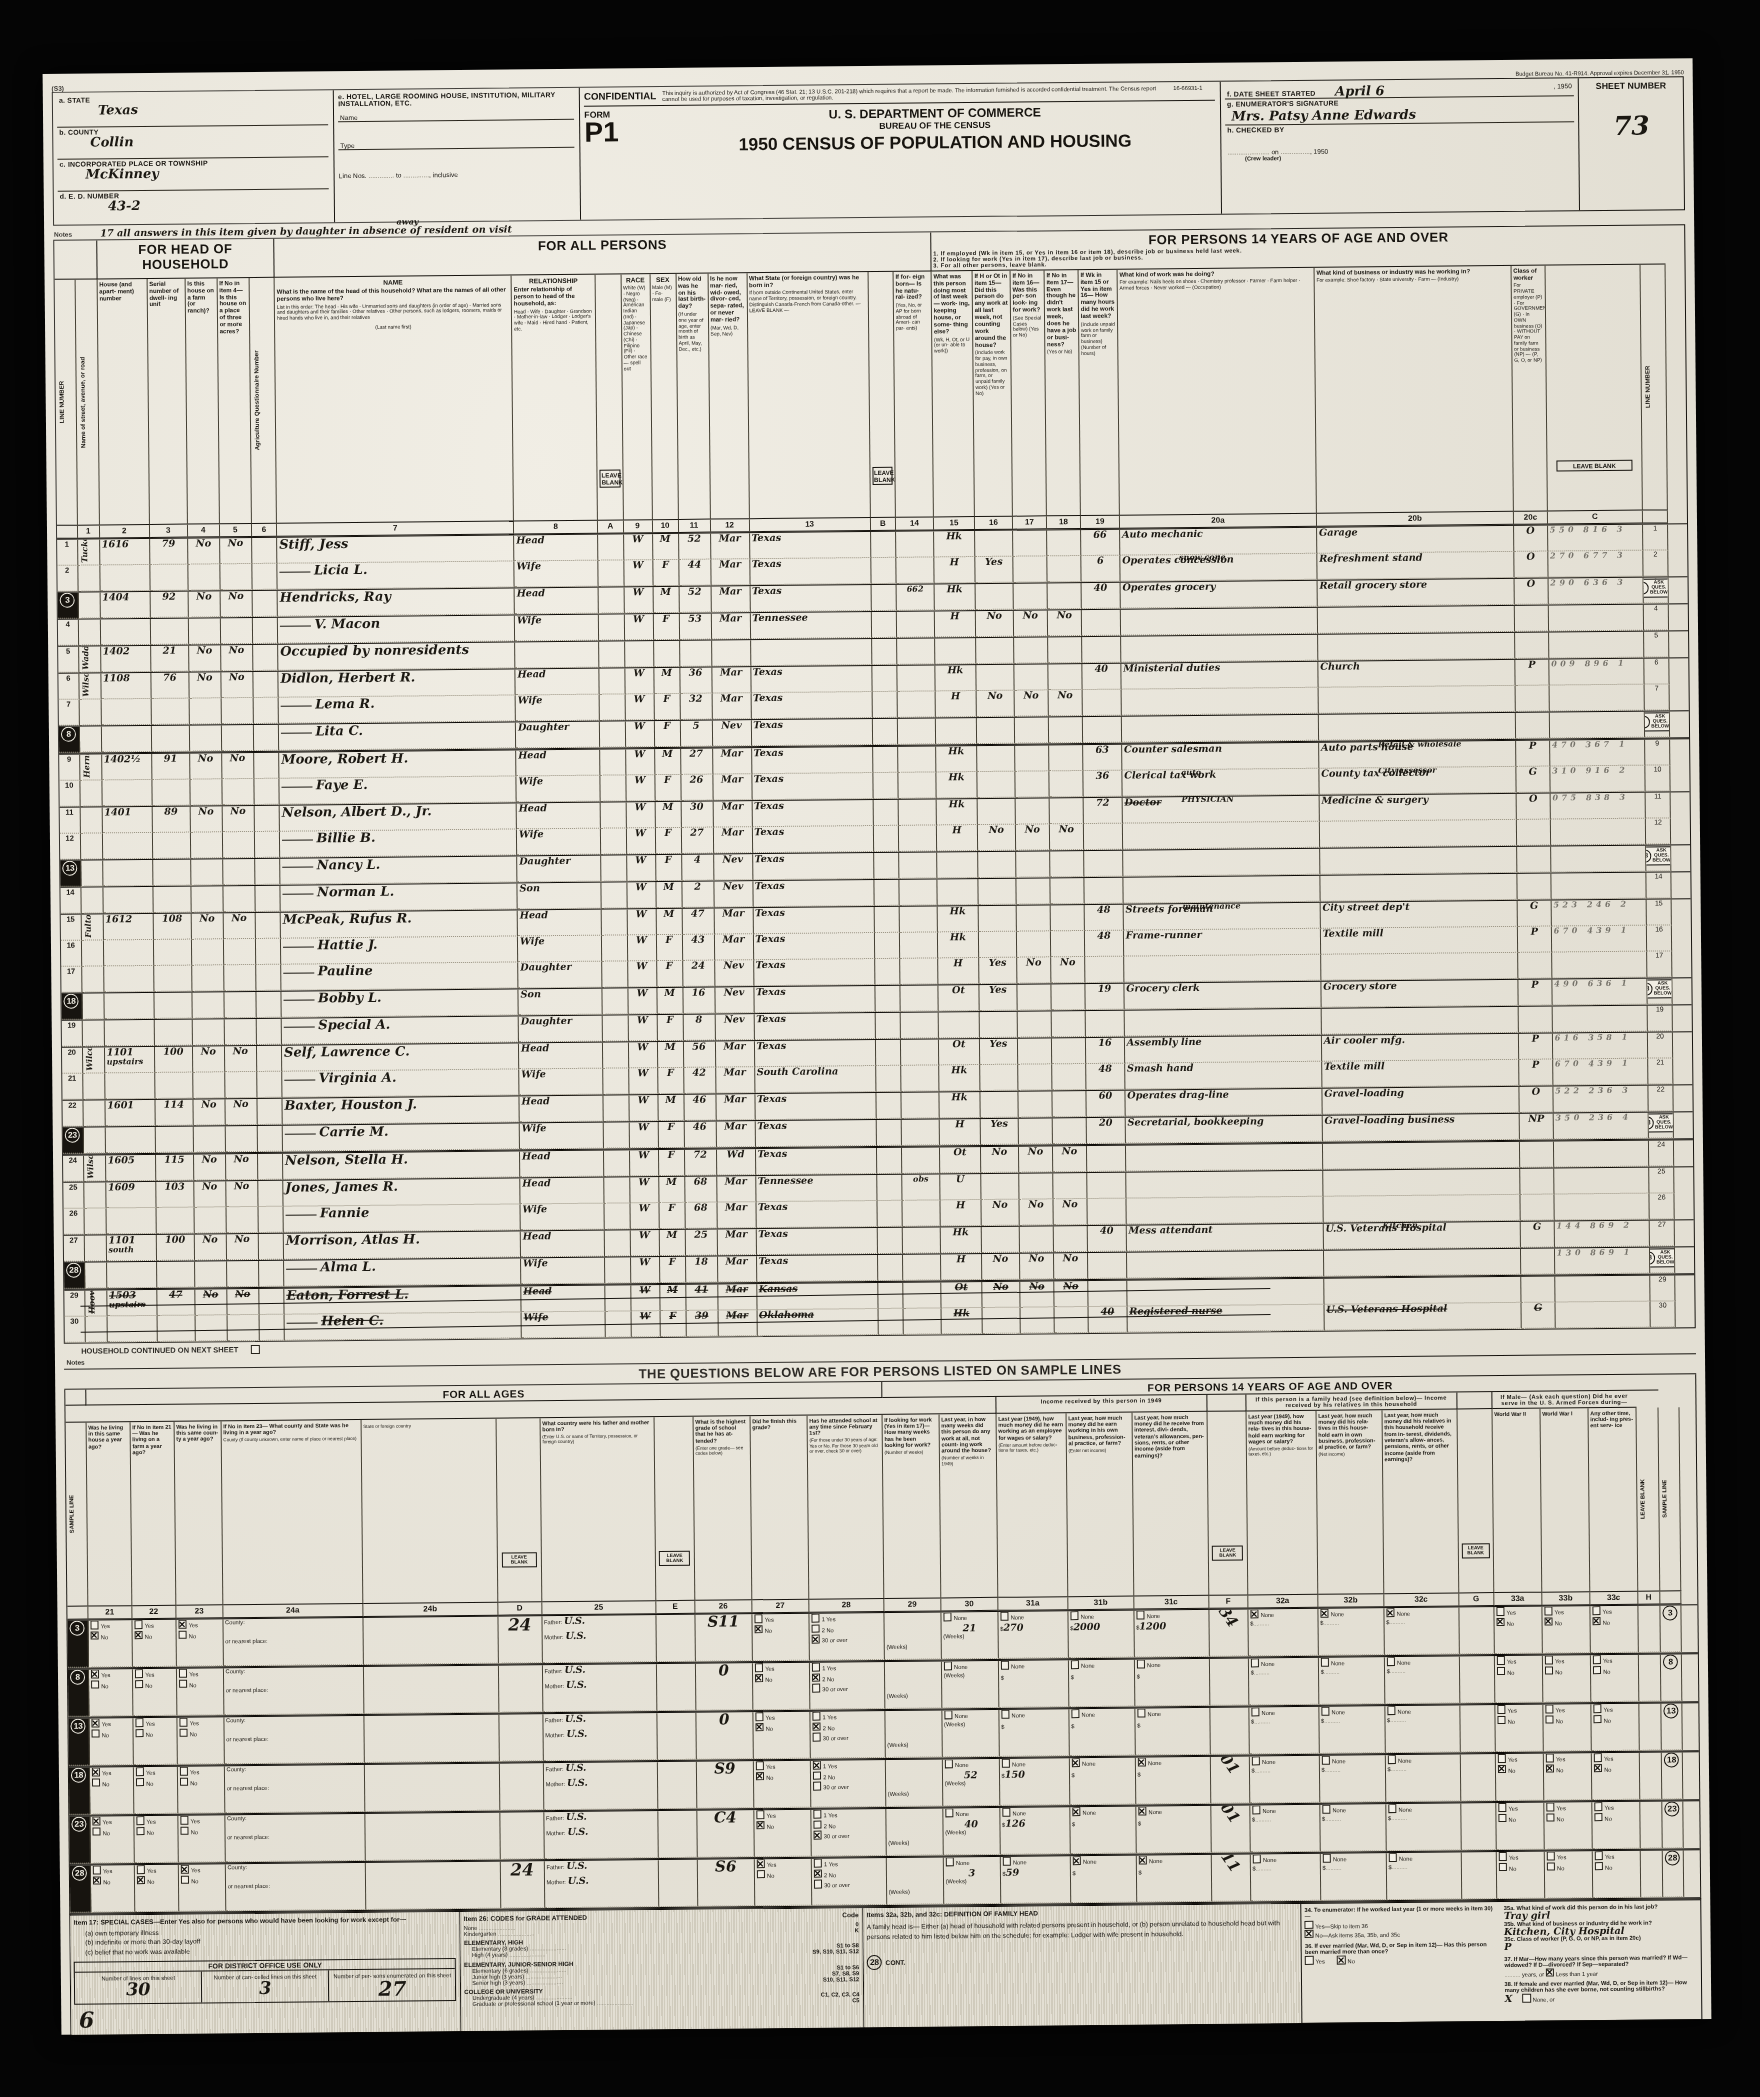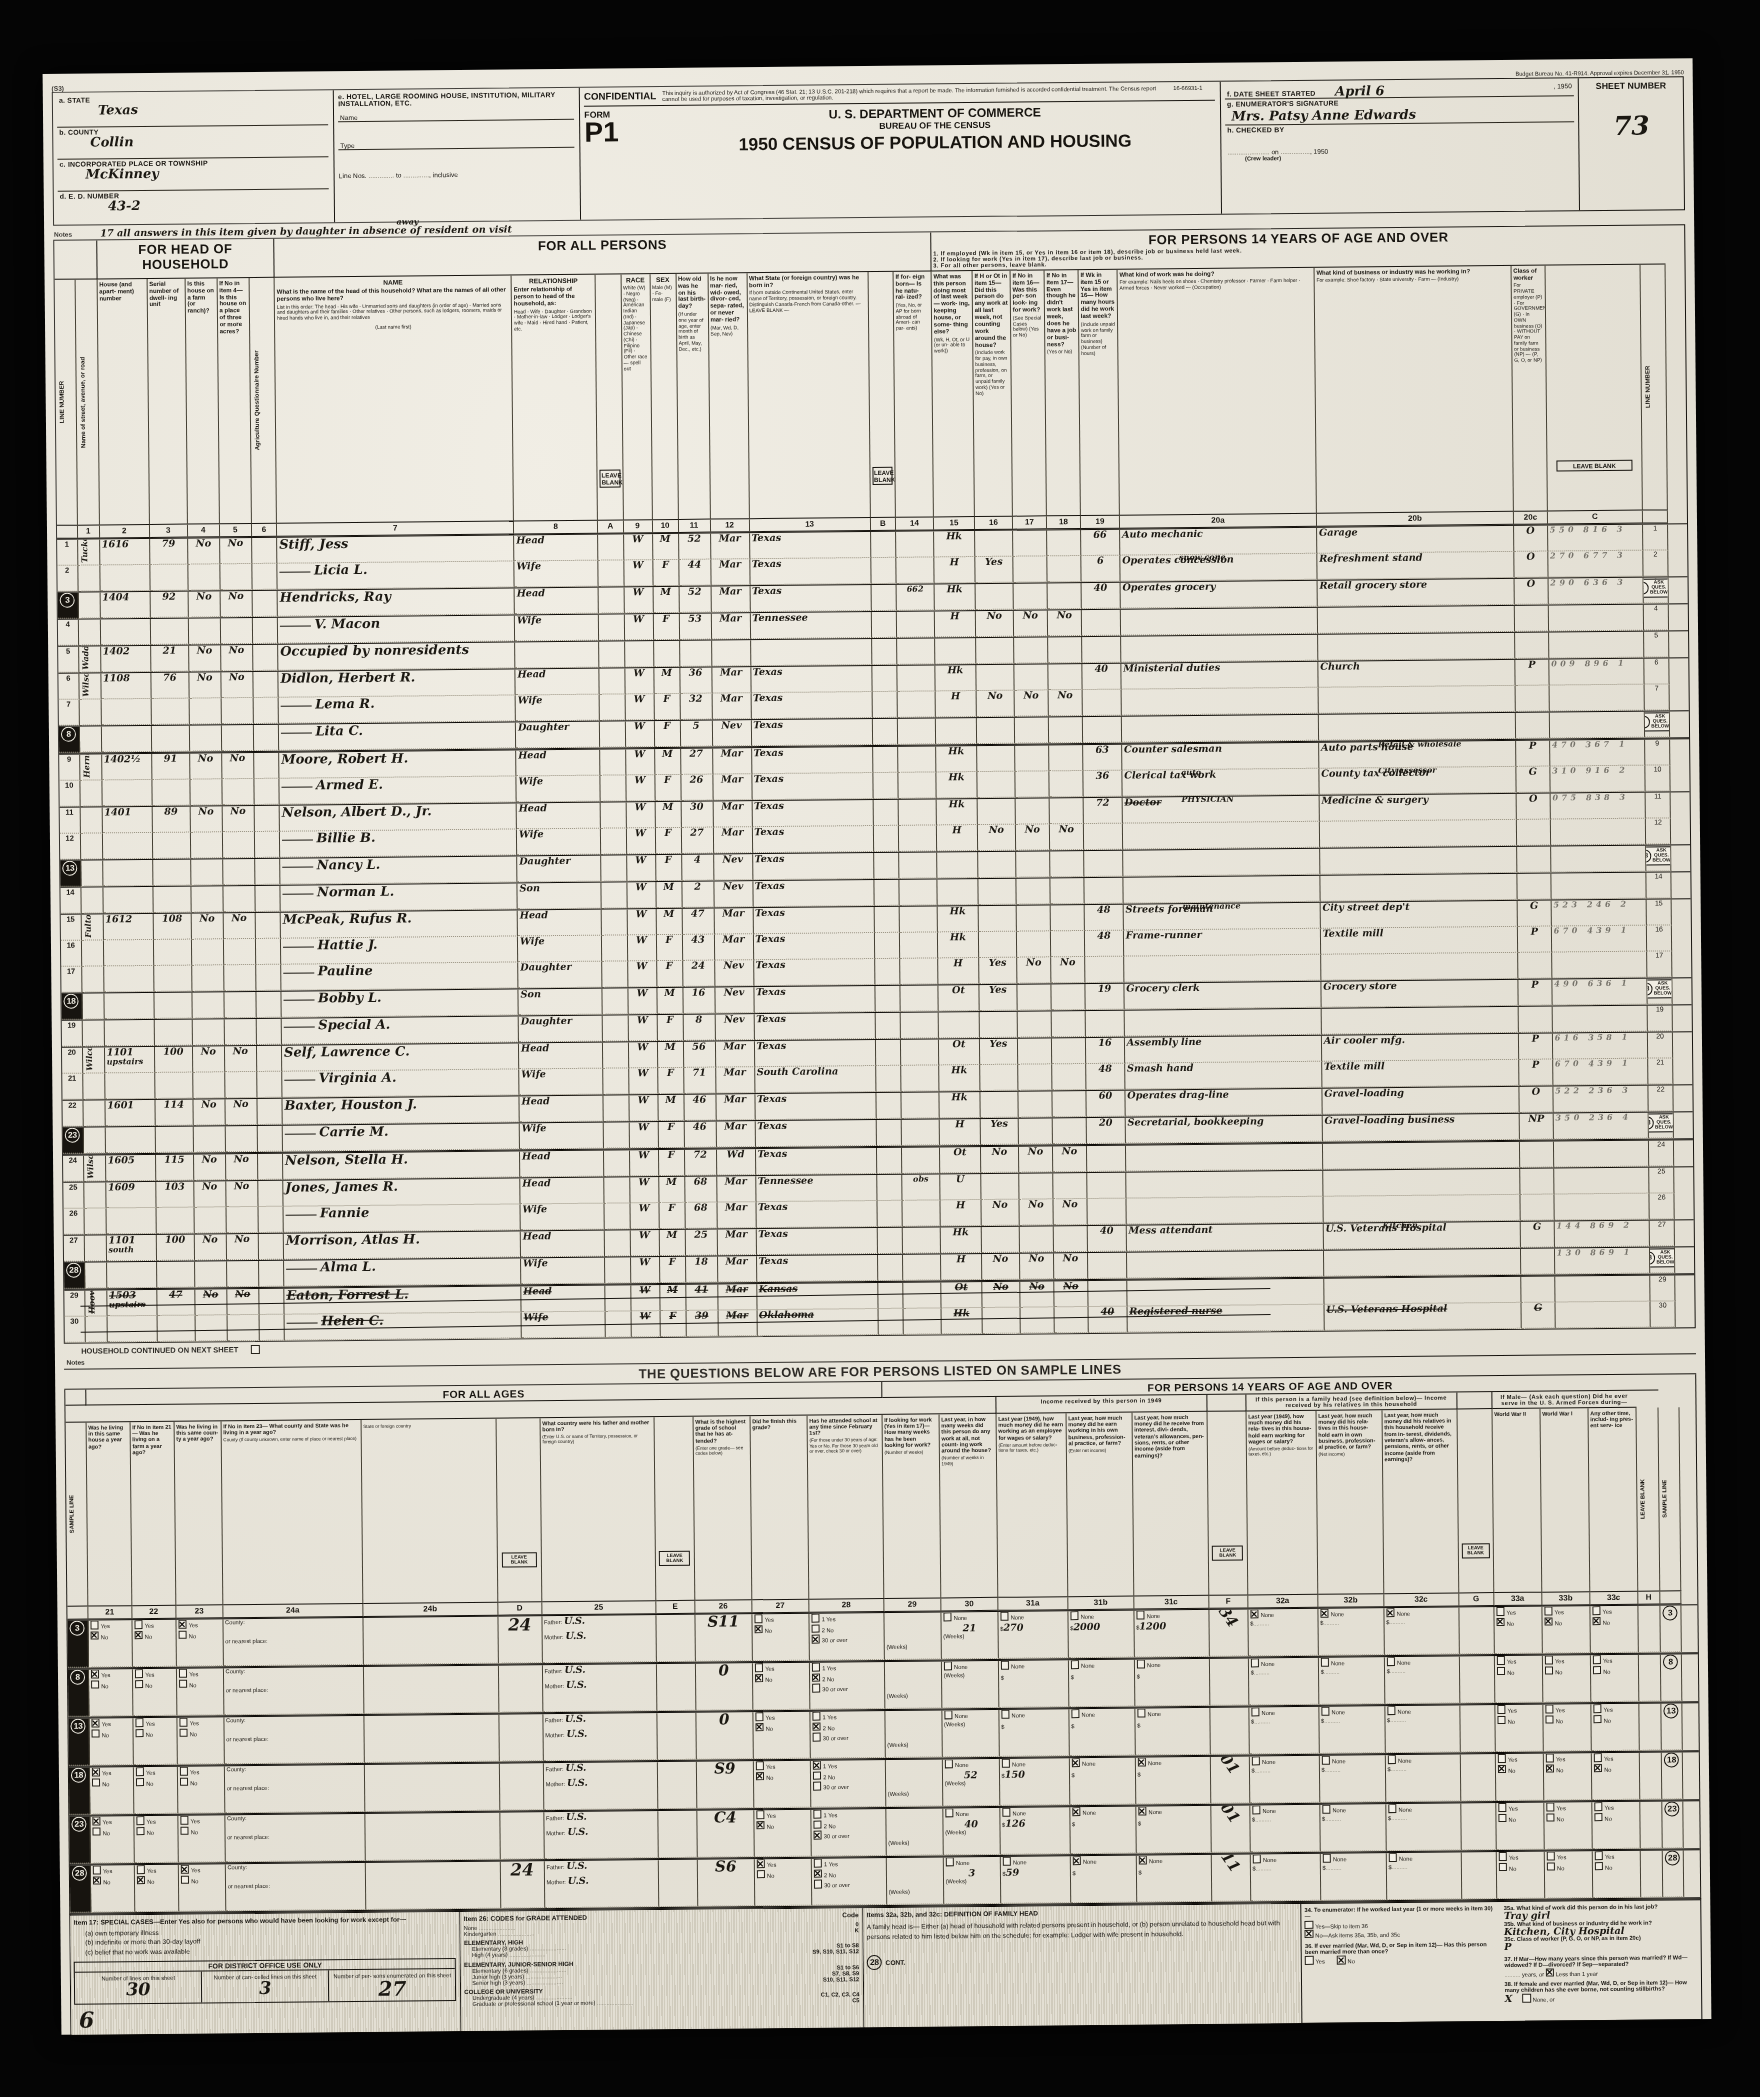--- a/index.html
+++ b/index.html
@@ -544,21 +544,21 @@
       <div class="mrow" style="height: 26px;">
         <div class="c ctr lnc"><span class="b" style="font-size:7.5px;">10</span></div>
         <div class="c">
           <div class="vtext hw hwxs" style="height:100%;"></div>
         </div>
         <div class="c"><span class="hw hwsm"></span></div>
         <div class="c ctr"><span class="hw hwsm"></span></div>
         <div class="c ctr"><span class="hw hwsm"></span></div>
         <div class="c ctr"><span class="hw hwsm"></span></div>
         <div class="c"></div>
-        <div class="c" style="white-space:nowrap;"><span class="dash"></span><span class="hw">Armed E.</span></div>
+        <div class="c" style="white-space:nowrap;"><span class="dash"></span><span class="hw">Faye E.</span></div>
         <div class="c"><span class="hw hwsm">Wife</span></div>
         <div class="c"></div>
         <div class="c ctr"><span class="hw hwsm">W</span></div>
         <div class="c ctr"><span class="hw hwsm">F</span></div>
         <div class="c ctr"><span class="hw hwsm">26</span></div>
         <div class="c ctr"><span class="hw hwsm">Mar</span></div>
         <div class="c"><span class="hw hwsm">Texas</span></div>
         <div class="c"></div>
         <div class="c ctr"><span class="hw hwxs"></span></div>
         <div class="c ctr"><span class="hw hwsm">Hk</span></div>
@@ -896,21 +896,21 @@
         <div class="c"><span class="hw hwsm"></span></div>
         <div class="c ctr"><span class="hw hwsm"></span></div>
         <div class="c ctr"><span class="hw hwsm"></span></div>
         <div class="c ctr"><span class="hw hwsm"></span></div>
         <div class="c"></div>
         <div class="c" style="white-space:nowrap;"><span class="dash"></span><span class="hw">Virginia A.</span></div>
         <div class="c"><span class="hw hwsm">Wife</span></div>
         <div class="c"></div>
         <div class="c ctr"><span class="hw hwsm">W</span></div>
         <div class="c ctr"><span class="hw hwsm">F</span></div>
-        <div class="c ctr"><span class="hw hwsm">71</span></div>
+        <div class="c ctr"><span class="hw hwsm">42</span></div>
         <div class="c ctr"><span class="hw hwsm">Mar</span></div>
         <div class="c"><span class="hw hwsm">South Carolina</span></div>
         <div class="c"></div>
         <div class="c ctr"><span class="hw hwxs"></span></div>
         <div class="c ctr"><span class="hw hwsm">Hk</span></div>
         <div class="c ctr"><span class="hw hwsm"></span></div>
         <div class="c ctr"><span class="hw hwsm"></span></div>
         <div class="c ctr"><span class="hw hwsm"></span></div>
         <div class="c ctr"><span class="hw hwsm">48</span></div>
         <div class="c"><span class="hw hwsm">Smash hand</span></div>

